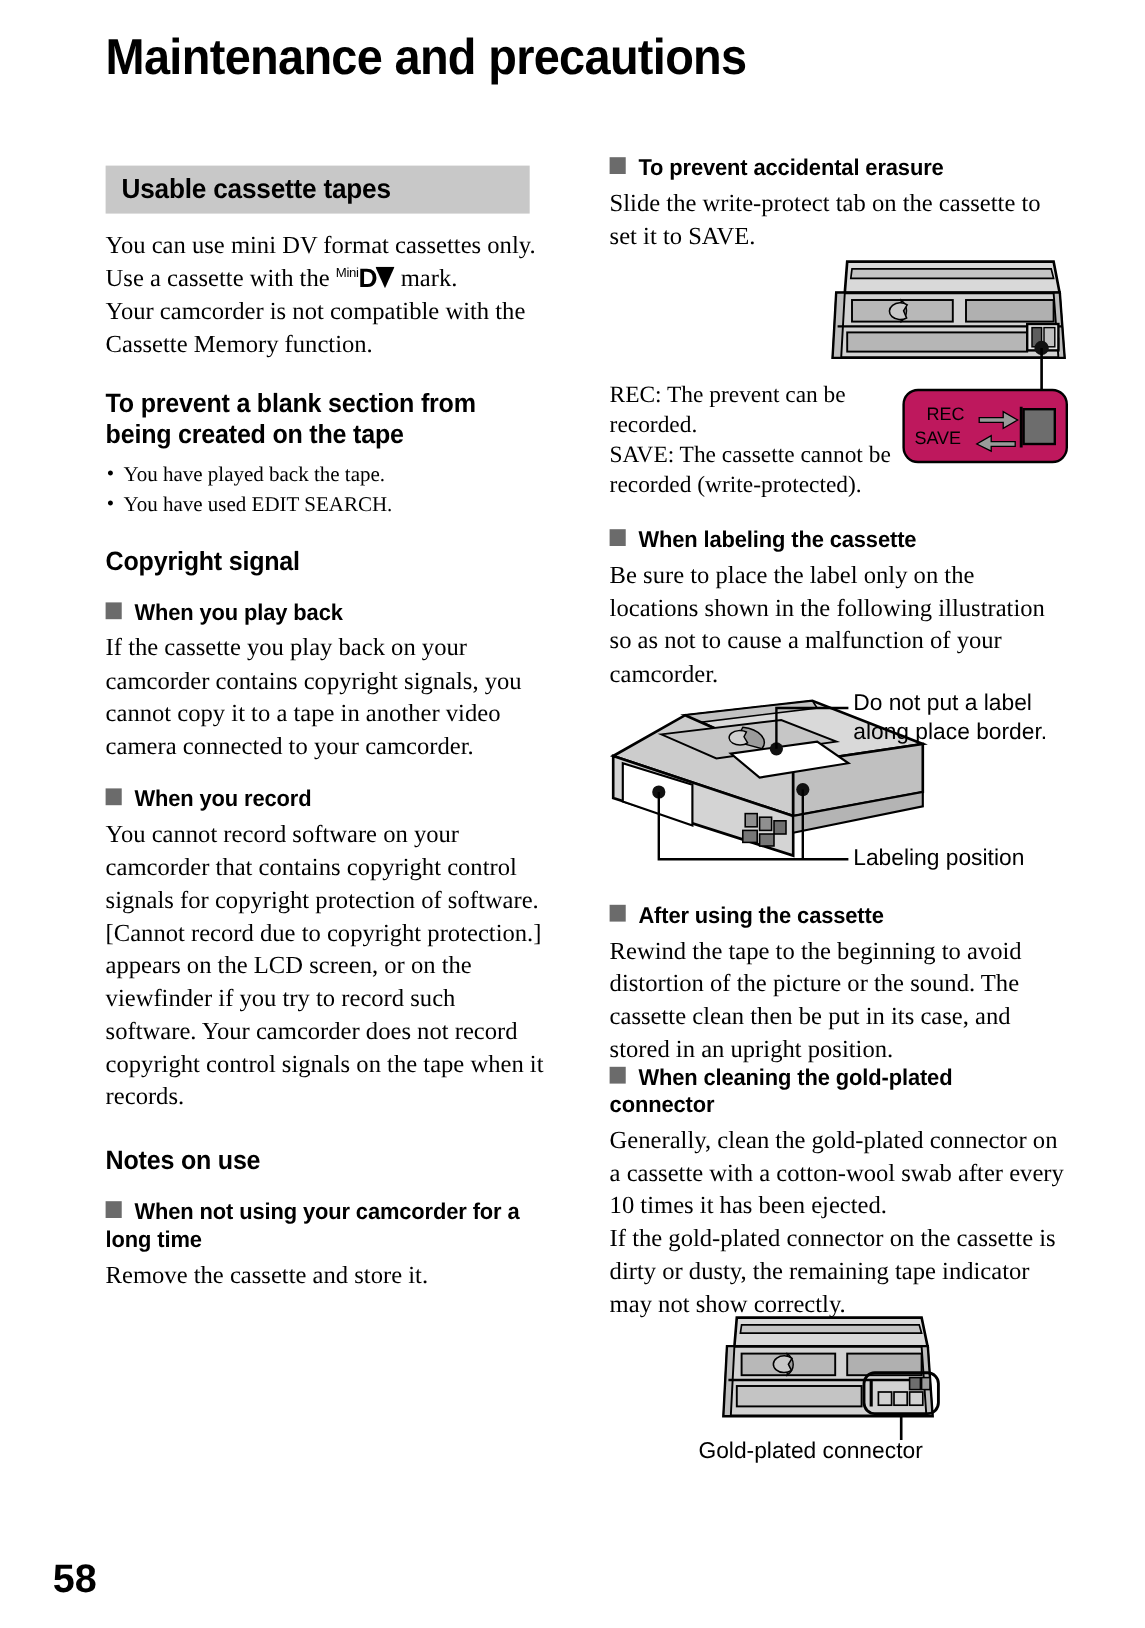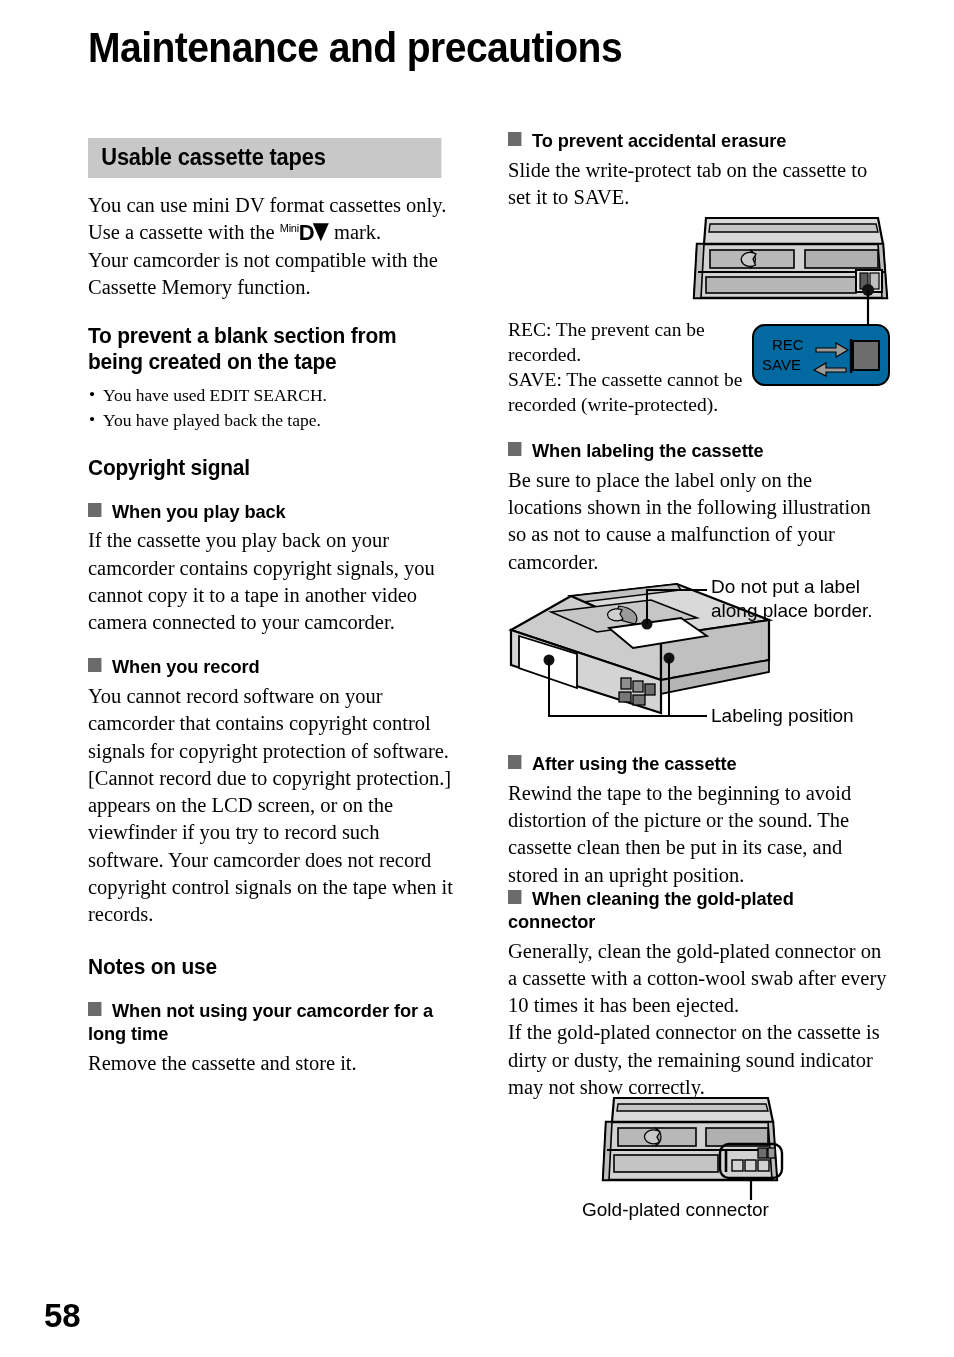--- a/index.html
+++ b/index.html
@@ -135,21 +135,21 @@
   .cap {
     font-family: "Liberation Sans", sans-serif;
     font-size: 19px;
     line-height: 1.25;
   }
 
   .recsave-box {
     position: absolute;
     border: 2.5px solid #000;
     border-radius: 13px;
-    background: #0369a1;
+    background: #be185d;
   }
 
   .page-num {
     position: absolute;
     left: 44px; bottom: 22px;
     font-family: "Liberation Sans Narrow", "Liberation Sans", sans-serif;
     font-weight: bold;
     font-size: 33px;
   }
 
@@ -167,22 +167,22 @@
     <div class="bar-head">Usable cassette tapes</div>
 
     <p class="body">
       <span>You can use mini DV format cassettes only.</span><br>
       <span>Use a cassette with the </span><span class="mini-dv"><span class="mini">Mini</span><span class="dvlogo"><span class="d">D</span><span class="vwrap"></span></span></span><span> mark.</span><br>
       <span>Your camcorder is not compatible with the Cassette Memory function.</span>
     </p>
 
     <h2 class="sub">To prevent a blank section from being created on the tape</h2>
     <ul class="bullets">
+      <li>You have played back the tape.</li>
       <li>You have used EDIT SEARCH.</li>
-      <li>You have played back the tape.</li>
     </ul>
 
     <h2 class="sub">Copyright signal</h2>
 
     <h3 class="sq"><span class="sqmark"></span><span>When you play back</span></h3>
     <p class="body">If the cassette you play back on your camcorder contains copyright signals, you cannot copy it to a tape in another video camera connected to your camcorder.</p>
 
     <h3 class="sq"><span class="sqmark"></span><span>When you record</span></h3>
     <p class="body">You cannot record software on your camcorder that contains copyright control signals for copyright protection of software. [Cannot record due to copyright protection.] appears on the LCD screen, or on the viewfinder if you try to record such software. Your camcorder does not record copyright control signals on the tape when it records.</p>
 
@@ -306,21 +306,21 @@
   </div>
 
   <div style="position:absolute; left:508px; top:753px; width:382px;">
     <h3 class="sq" style="margin-top:0;"><span class="sqmark"></span><span>After using the cassette</span></h3>
     <p class="body">Rewind the tape to the beginning to avoid distortion of the picture or the sound. The cassette clean then be put in its case, and stored in an upright position.</p>
   </div>
 
   <div style="position:absolute; left:508px; top:888px; width:382px;">
     <h3 class="sq" style="margin-top:0;"><span class="sqmark"></span><span>When cleaning the gold-plated connector</span></h3>
     <p class="body">Generally, clean the gold-plated connector on a cassette with a cotton-wool swab after every 10 times it has been ejected.</p>
-    <p class="body">If the gold-plated connector on the cassette is dirty or dusty, the remaining sound indicator may not show correctly.</p>
+    <p class="body">If the gold-plated connector on the cassette is dirty or dusty, the remaining tape indicator may not show correctly.</p>
   </div>
 
   <div class="fig" style="position:absolute; left:560px; top:1088px; width:340px; height:140px;">
     <svg width="340" height="140" viewBox="0 0 340 140">
 
       <path d="M54,10 L208,10 L213,34 L52,34 Z" fill="#d9d9d9" stroke="#000" stroke-width="2.2"></path>
       <path d="M58,16 L206,16 L208,23 L57,23 Z" fill="#c4c4c4" stroke="#000" stroke-width="1.4"></path>
 
       <path d="M46,34 L213,34 L217,92 L43,92 Z" fill="#d2d2d2" stroke="#000" stroke-width="2.4"></path>
       <path d="M46,34 L52,34 L49,92 L43,92 Z" fill="#bdbdbd" stroke="#000" stroke-width="1.6"></path>

